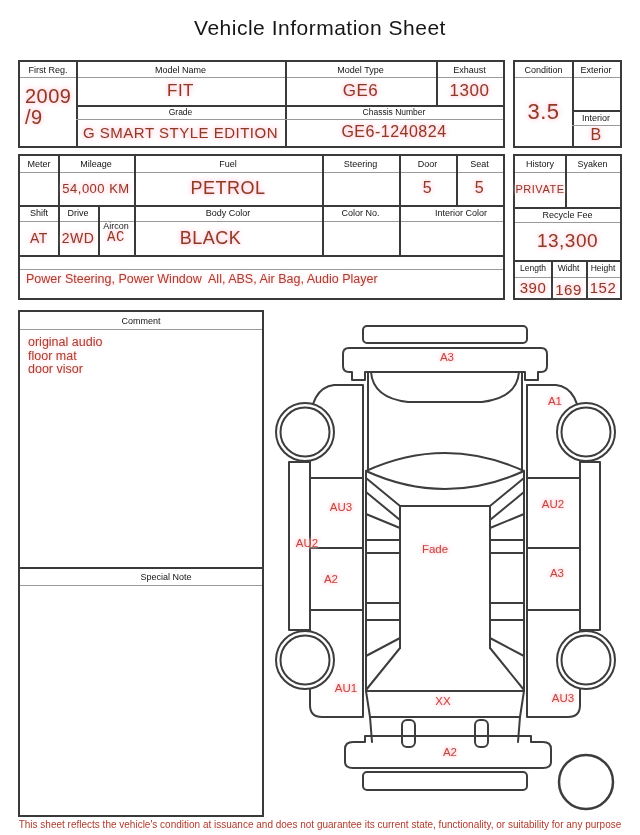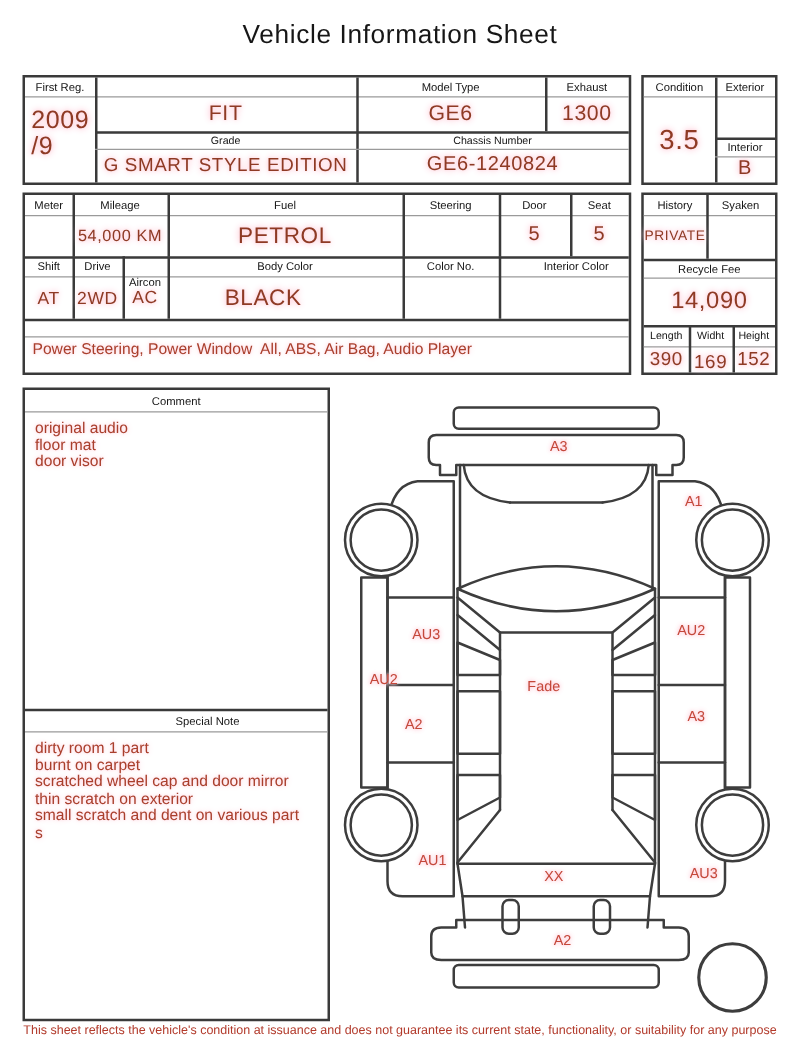--- a/index.html
+++ b/index.html
@@ -40,20 +40,21 @@
     <div class="vl" style="left:416px;top:0;height:43px;"></div>
     <div class="hl" style="left:56px;top:43px;width:427px;"></div>
     <div class="hlg" style="left:56px;top:57px;width:427px;"></div>
 
     <div class="lbl" style="left:0;top:1px;width:56px;height:14px;">First Reg.</div>
     <div class="val left" style="left:5px;top:18px;width:51px;height:62px;font-size:20px;flex-direction:column;align-items:flex-start;justify-content:flex-start;padding-top:6px;">
       <span>2009</span>
       <span>/9</span>
     </div>
 
+    <div class="lbl" style="left:56px;top:1px;width:209px;height:14px;">Model Name</div>
     <div class="val" style="left:56px;top:15px;width:209px;height:28px;font-size:17px;">FIT</div>
 
     <div class="lbl" style="left:265px;top:1px;width:151px;height:14px;">Model Type</div>
     <div class="val" style="left:265px;top:15px;width:151px;height:28px;font-size:17px;">GE6</div>
 
     <div class="lbl" style="left:416px;top:1px;width:67px;height:14px;">Exhaust</div>
     <div class="val" style="left:416px;top:15px;width:67px;height:28px;font-size:17px;">1300</div>
 
     <div class="lbl" style="left:56px;top:44px;width:209px;height:13px;font-size:8.5px;">Grade</div>
     <div class="val" style="left:56px;top:57px;width:209px;height:27px;font-size:15px;">G SMART STYLE EDITION</div>
@@ -108,21 +109,21 @@
     <div class="lbl" style="left:379px;top:1px;width:57px;height:15px;">Door</div>
     <div class="val" style="left:379px;top:16px;width:57px;height:33px;font-size:16px;">5</div>
     <div class="lbl" style="left:436px;top:1px;width:47px;height:15px;">Seat</div>
     <div class="val" style="left:436px;top:16px;width:47px;height:33px;font-size:16px;">5</div>
 
     <div class="lbl" style="left:0;top:50px;width:38px;height:15px;">Shift</div>
     <div class="val" style="left:0;top:65px;width:38px;height:34px;font-size:14px;">AT</div>
     <div class="lbl" style="left:38px;top:50px;width:40px;height:15px;">Drive</div>
     <div class="val" style="left:38px;top:65px;width:40px;height:34px;font-size:14px;">2WD</div>
     <div class="lbl" style="left:78px;top:63px;width:36px;height:15px;">Aircon</div>
-    <div class="val" style="left:78px;top:65px;width:36px;height:32px;font-size:14px;">AC</div>
+    <div class="val" style="left:78px;top:65px;width:36px;height:32px;font-size:14px;font-family:Liberation Mono, monospace;">AC</div>
     <div class="lbl" style="left:114px;top:50px;width:188px;height:15px;">Body Color</div>
     <div class="val" style="left:114px;top:65px;width:153px;height:34px;font-size:18px;">BLACK</div>
     <div class="lbl" style="left:302px;top:50px;width:77px;height:15px;">Color No.</div>
     <div class="val" style="left:302px;top:65px;width:77px;height:34px;font-size:14px;"></div>
     <div class="lbl" style="left:379px;top:50px;width:124px;height:15px;">Interior Color</div>
     <div class="val" style="left:379px;top:65px;width:104px;height:34px;font-size:14px;"></div>
 
     <div class="redtext pre abs" style="left:6px;top:117px;width:474px;">Power Steering, Power Window  All, ABS, Air Bag, Audio Player</div>
   </div>
 
@@ -135,21 +136,21 @@
     <div class="hlg" style="left:0;top:121px;width:105px;"></div>
     <div class="vl" style="left:36px;top:104px;height:38px;"></div>
     <div class="vl" style="left:71px;top:104px;height:38px;"></div>
 
     <div class="lbl" style="left:0;top:1px;width:50px;height:15px;">History</div>
     <div class="val" style="left:0;top:16px;width:50px;height:35px;font-size:11px;">PRIVATE</div>
     <div class="lbl" style="left:50px;top:1px;width:55px;height:15px;">Syaken</div>
     <div class="val" style="left:50px;top:16px;width:55px;height:35px;font-size:11px;"></div>
 
     <div class="lbl" style="left:0;top:52px;width:105px;height:14px;">Recycle Fee</div>
-    <div class="val" style="left:0;top:66px;width:105px;height:38px;font-size:19px;">14,090</div>
+    <div class="val" style="left:0;top:66px;width:105px;height:38px;font-size:19px;">13,300</div>
 
     <div class="lbl" style="left:0;top:105px;width:36px;height:15px;font-size:8.5px;">Length</div>
     <div class="lbl" style="left:36px;top:105px;width:35px;height:15px;font-size:8.5px;">Widht</div>
     <div class="lbl" style="left:71px;top:105px;width:34px;height:15px;font-size:8.5px;">Height</div>
     <div class="val" style="left:0;top:121px;width:36px;height:21px;font-size:15px;">390</div>
     <div class="val" style="left:36px;top:121px;width:35px;height:26px;font-size:15px;">169</div>
     <div class="val" style="left:71px;top:121px;width:34px;height:21px;font-size:15px;">152</div>
   </div>
 
   <div class="box" style="left:18px;top:310px;width:246px;height:507px;">
@@ -157,28 +158,20 @@
     <div class="hlg" style="left:0;top:17px;width:242px;"></div>
     <div class="abs" style="left:8px;top:24px;width:230px;">
       <div class="redtext">original audio</div>
       <div class="redtext">floor mat</div>
       <div class="redtext">door visor</div>
     </div>
 
     <div class="hl" style="left:0;top:255px;width:242px;"></div>
     <div class="lbl" style="left:0;top:258px;width:242px;height:14px;margin-left:25px;">Special Note</div>
     <div class="hlg" style="left:0;top:273px;width:242px;"></div>
-    <div class="abs" style="left:8px;top:280px;width:232px;">
-      <div class="redtext">dirty room 1 part</div>
-      <div class="redtext">burnt on carpet</div>
-      <div class="redtext">scratched wheel cap and door mirror</div>
-      <div class="redtext">thin scratch on exterior</div>
-      <div class="redtext">small scratch and dent on various part</div>
-      <div class="redtext">s</div>
-    </div>
   </div>
 
   <svg class="abs" style="left:262px;top:308px;" width="372" height="520" viewBox="0 0 372 520">
 
     <path class="car" d="M101,77 L72,77 Q48,80 48,120 L48,397 Q48,409 60,409 L101,409 Z"></path>
     <line class="car" x1="48" y1="170" x2="101" y2="170"></line>
     <line class="car" x1="48" y1="240" x2="101" y2="240"></line>
     <line class="car" x1="48" y1="302" x2="101" y2="302"></line>
 
     <path class="car" d="M265,77 L294,77 Q318,80 318,120 L318,397 Q318,409 306,409 L265,409 Z"></path>

